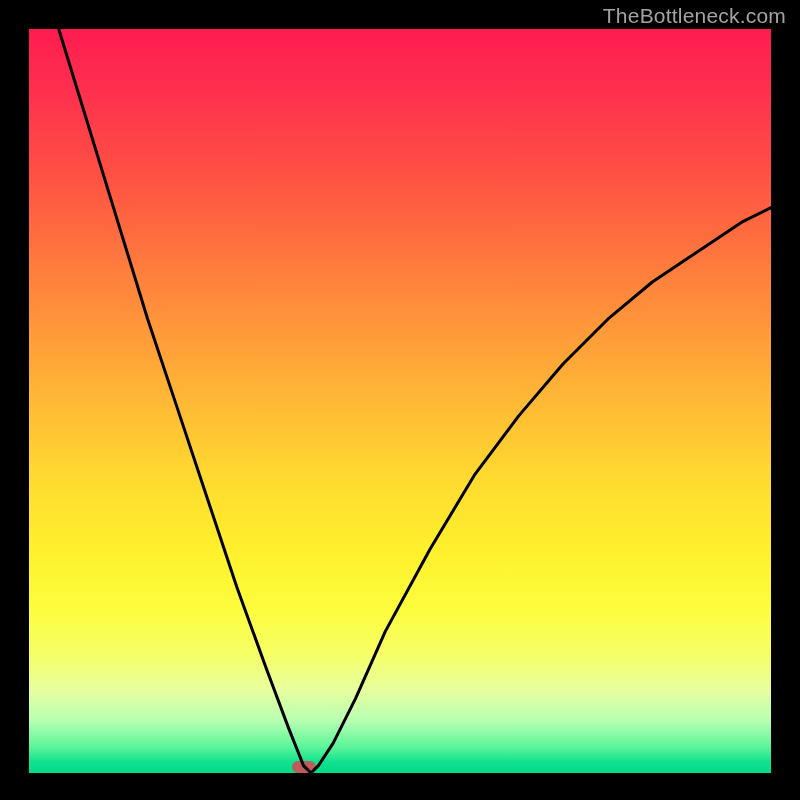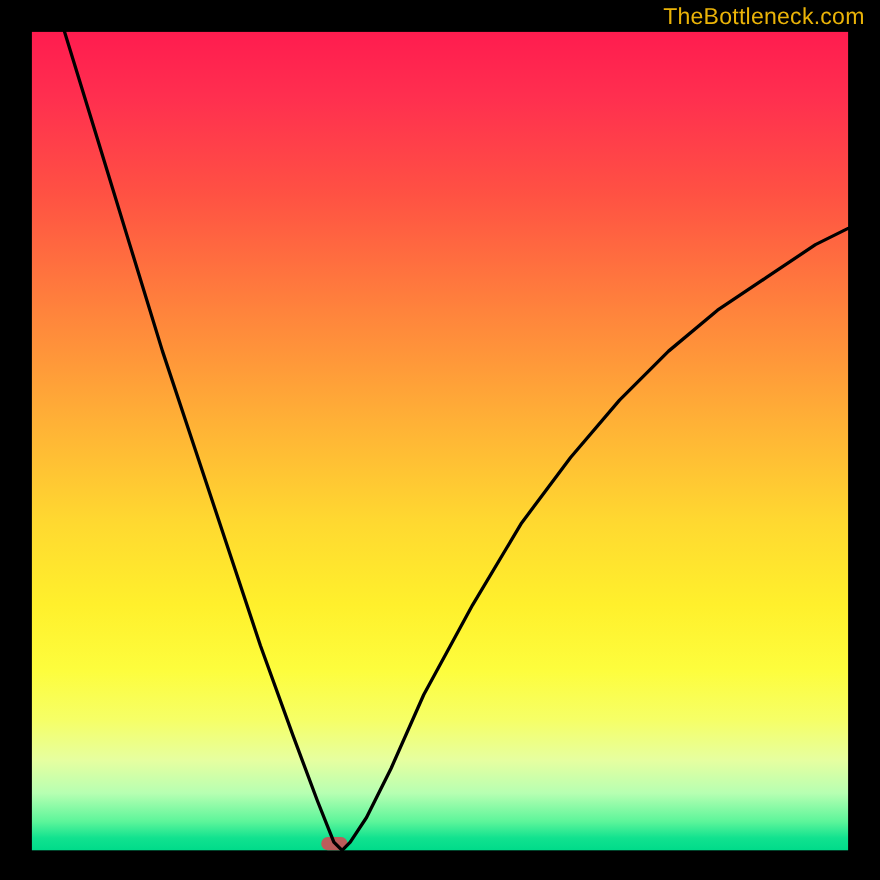--- a/index.html
+++ b/index.html
@@ -13,21 +13,21 @@
   }
   .stage {
     position: relative;
     width: 800px;
     height: 800px;
   }
   .watermark {
     position: absolute;
     top: 4px;
     right: 14px;
-    color: #eab308;
+    color: #a3a3a3;
     font-size: 21px;
     letter-spacing: 0.2px;
     z-index: 5;
     font-weight: 400;
   }
   .gradient {
     position: absolute;
     background: linear-gradient(
       to bottom,
       #ff1c4f 0%,

